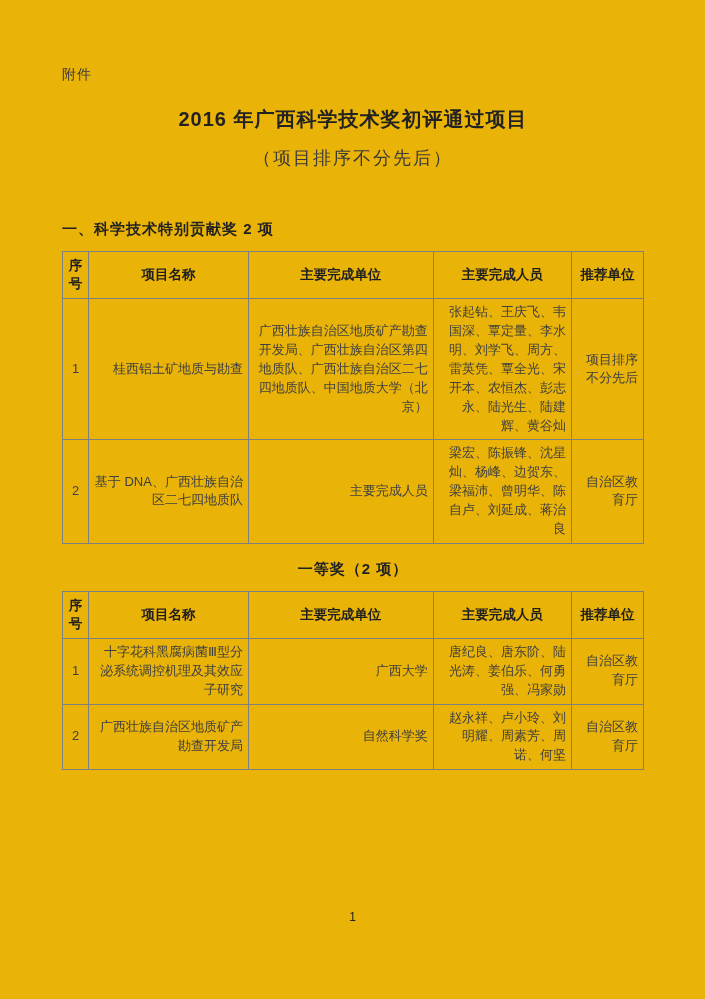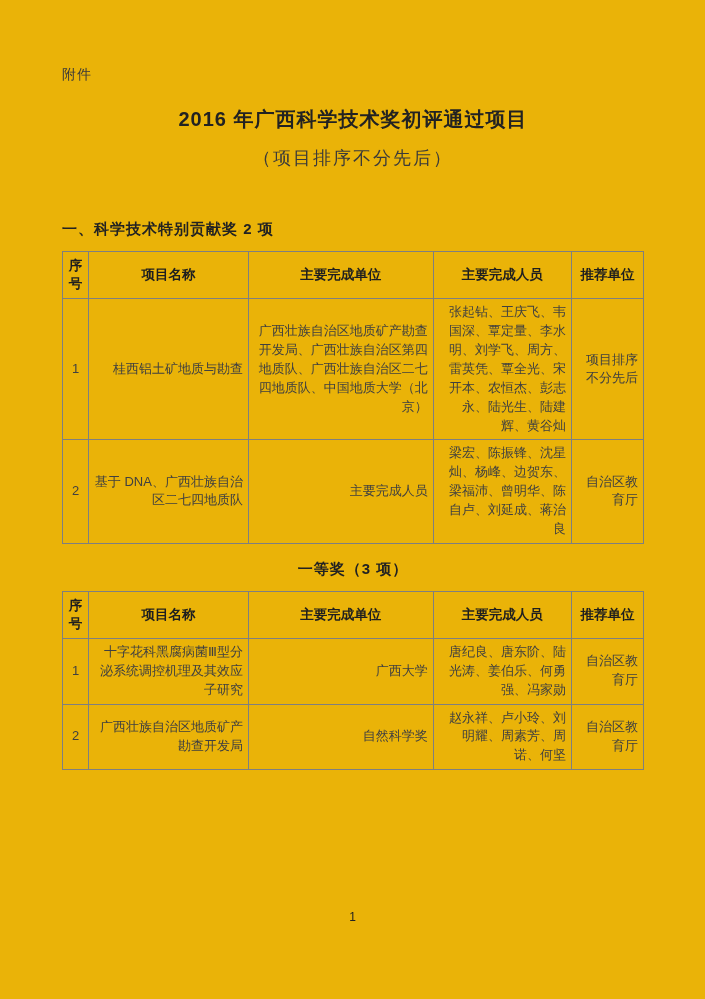--- a/index.html
+++ b/index.html
@@ -146,21 +146,21 @@
             <td>基于 DNA、广西壮族自治区二七四地质队</td>
             <td>主要完成人员</td>
             <td>梁宏、陈振锋、沈星灿、杨峰、边贺东、梁福沛、曾明华、陈自卢、刘延成、蒋治良</td>
             <td>自治区教育厅</td>
           </tr>
         </tbody>
     </table>
   </section>
 
   <section>
-    <h3 class="sub-heading">一等奖（3 项）</h3>
+    <h3 class="sub-heading">一等奖（2 项）</h3>
 
     <table class="award-table">
       <colgroup>
         <col class="col-no">
           <col class="col-name">
           <col class="col-unit">
           <col class="col-ppl">
           <col class="col-rec">
       </colgroup>
       <thead>

